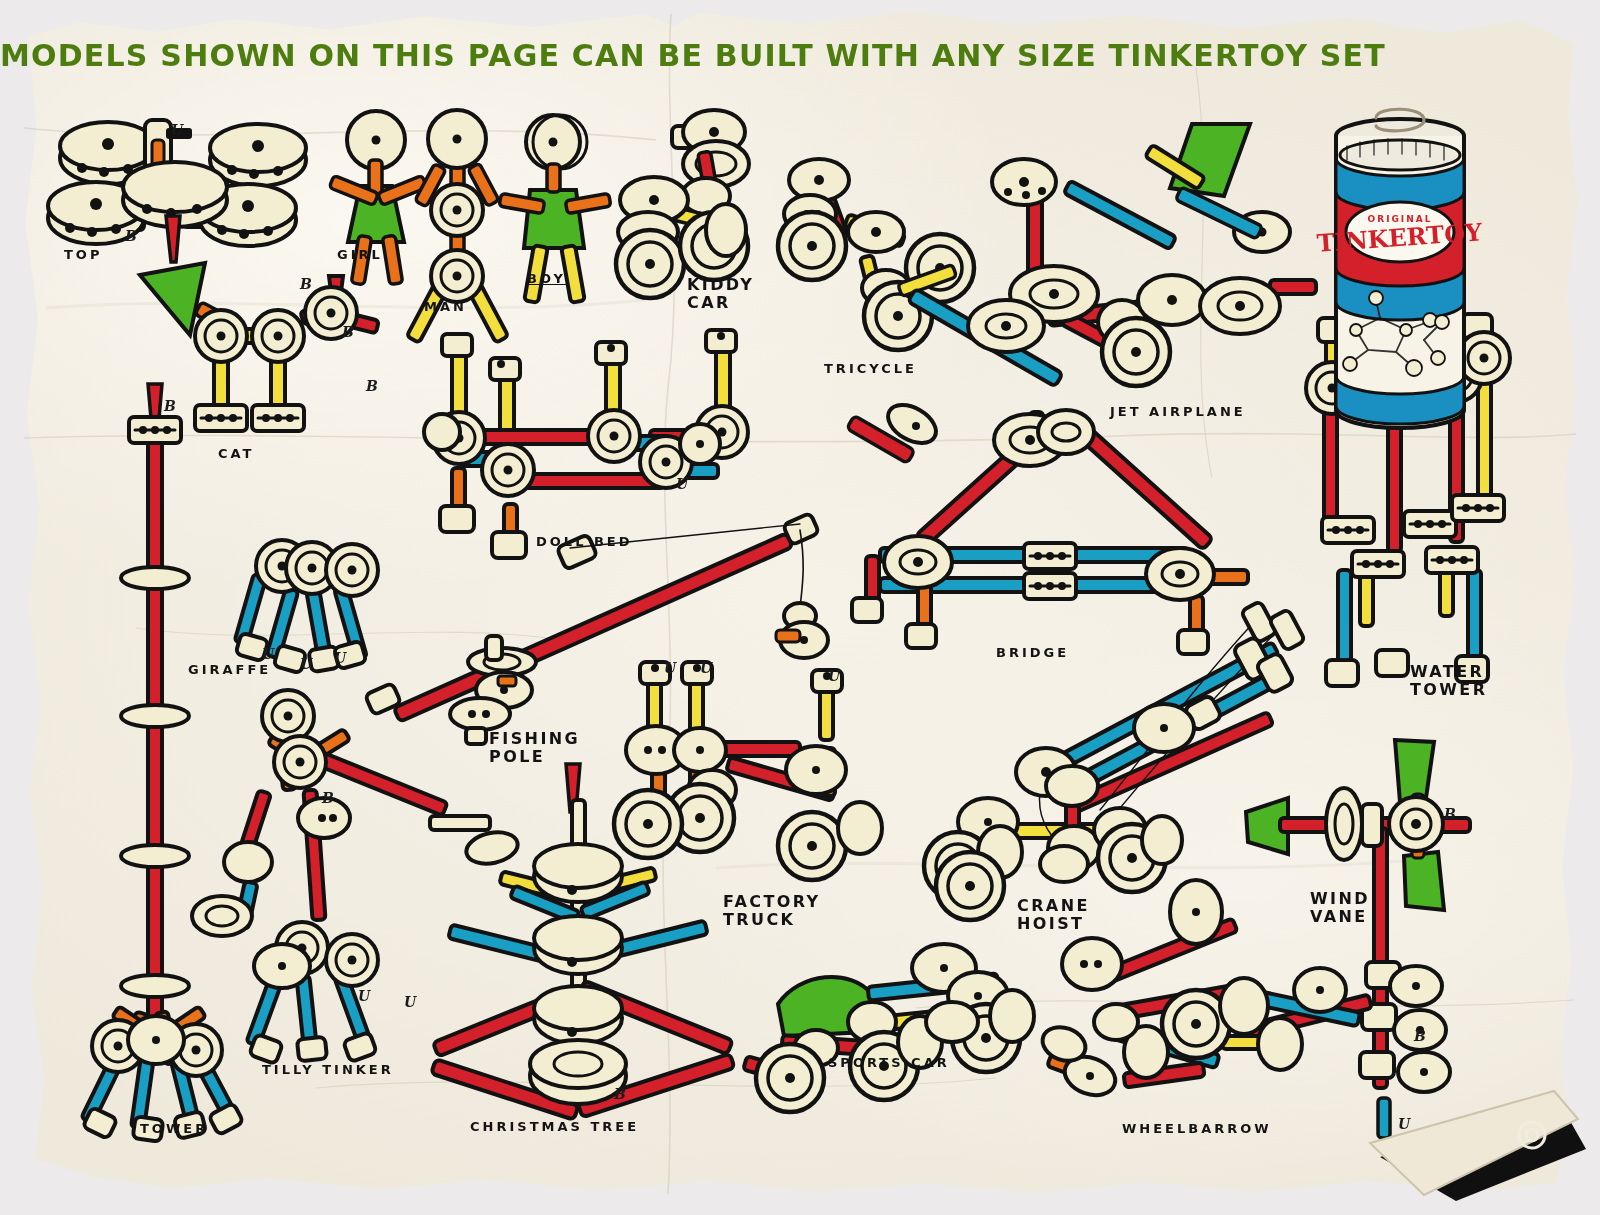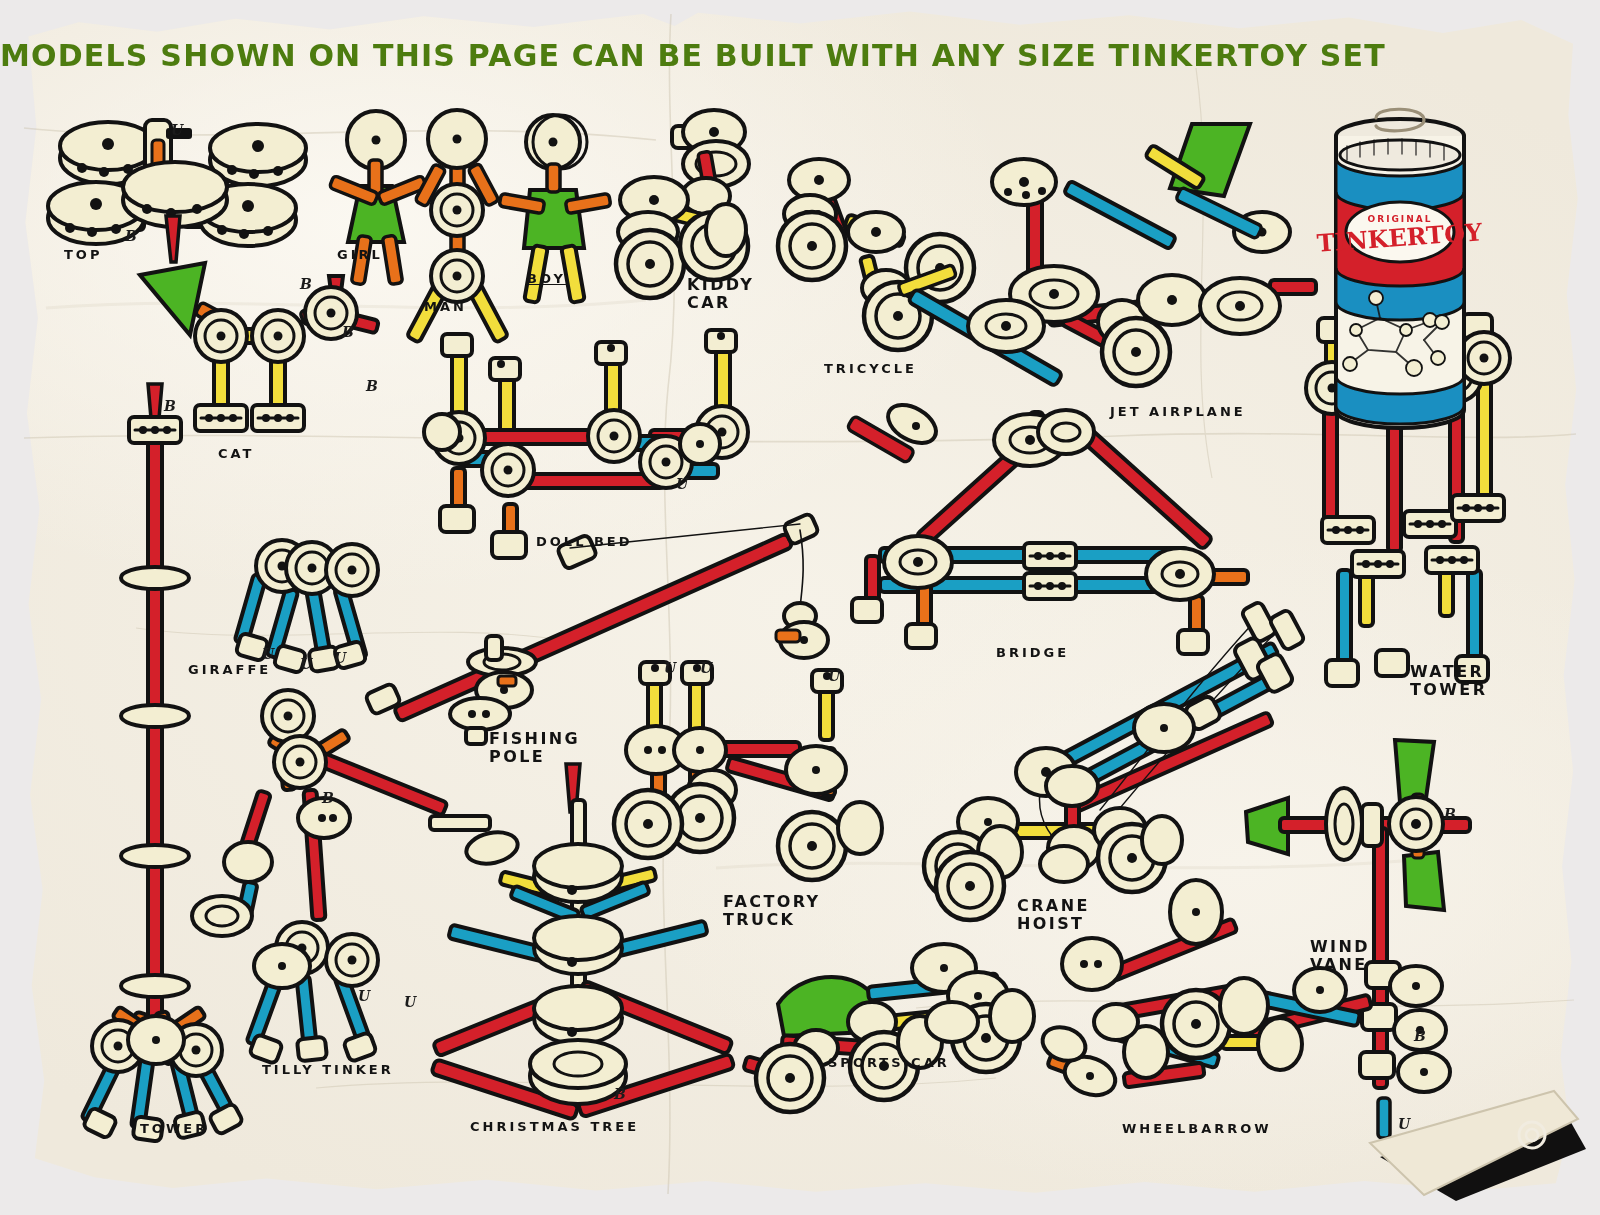--- a/index.html
+++ b/index.html
@@ -1037,21 +1037,21 @@
   <div class="cap" style="left: 996px; top: 646px;">BRIDGE</div>
   <div class="cap sm" style="left: 1410px; top: 663px;">WATER
 TOWER</div>
   <div class="cap" style="left: 188px; top: 663px;">GIRAFFE</div>
   <div class="cap sm" style="left: 489px; top: 730px;">FISHING
 POLE</div>
   <div class="cap sm" style="left: 723px; top: 893px;">FACTORY
 TRUCK</div>
   <div class="cap sm" style="left: 1017px; top: 897px;">CRANE
 HOIST</div>
-  <div class="cap sm" style="left: 1310px; top: 890px; margin-top: 48px;">WIND
+  <div class="cap sm" style="left: 1310px; top: 890px;">WIND
 VANE</div>
   <div class="cap" style="left: 262px; top: 1063px;">TILLY TINKER</div>
   <div class="cap" style="left: 140px; top: 1122px;">TOWER</div>
   <div class="cap" style="left: 470px; top: 1120px;">CHRISTMAS TREE</div>
   <div class="cap" style="left: 828px; top: 1056px;">SPORTS CAR</div>
   <div class="cap" style="left: 1122px; top: 1122px;">WHEELBARROW</div>
 
   <div class="plabel" style="left:125px;top:228px;">B</div>
   <div class="plabel" style="left:171px;top:122px;">U</div>
   <div class="plabel" style="left:164px;top:398px;">B</div>

